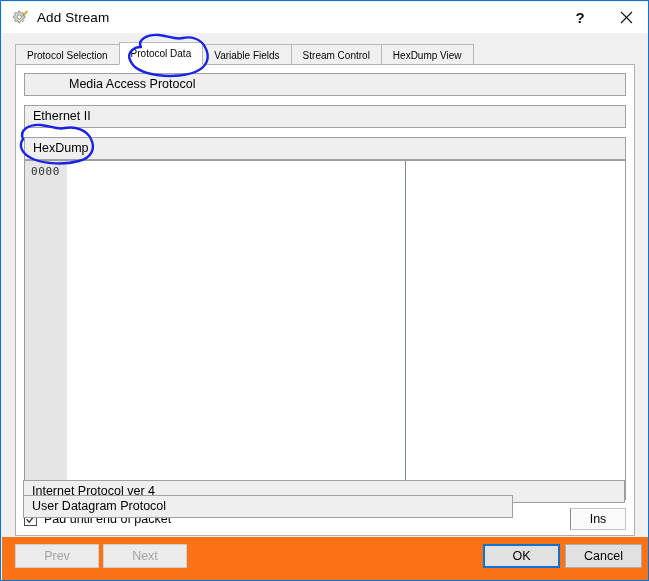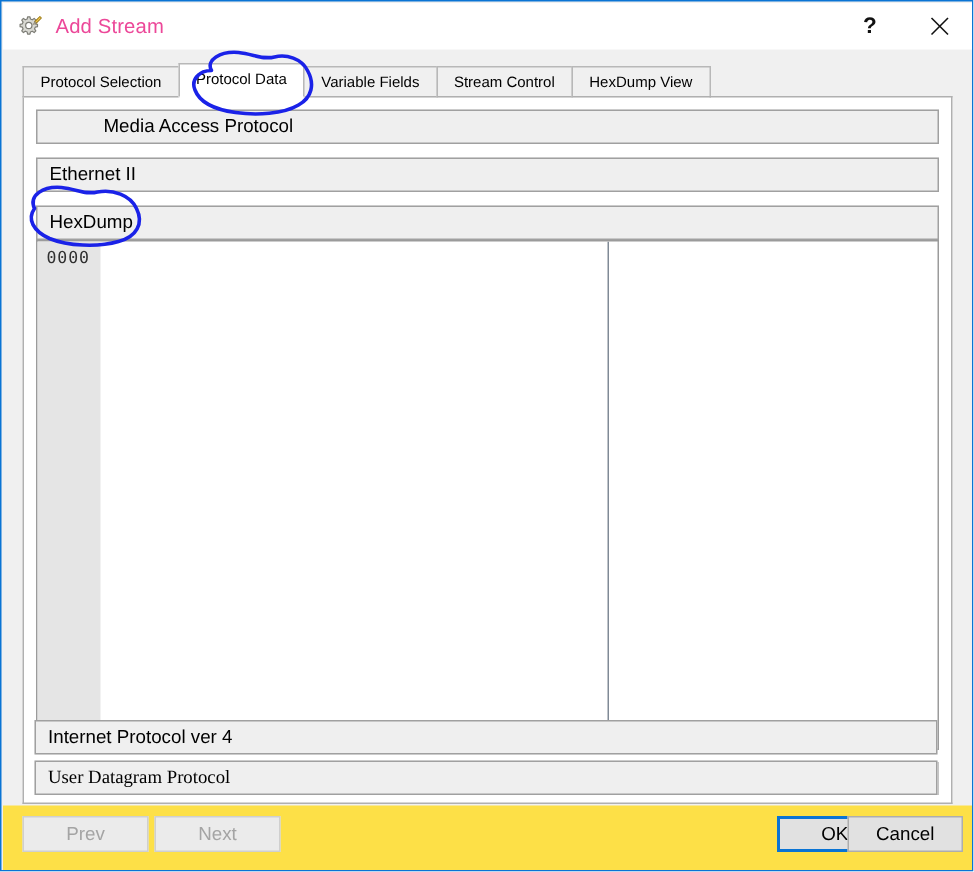--- a/index.html
+++ b/index.html
@@ -34,21 +34,21 @@
   }
   .title-icon {
     width: 18px; height: 18px;
     margin-left: 9px;
     flex: 0 0 auto;
     position: relative;
   }
   .title-text {
     margin-left: 8px;
     font-size: 13.5px;
-    color: #ec4899;
+    color: #000000;
     letter-spacing: 0.1px;
   }
   .titlebar-spacer { flex: 1 1 auto; }
   .tb-btn {
     width: 46px;
     height: 31px;
     display: flex;
     align-items: center;
     justify-content: center;
     font-size: 14px;
@@ -204,21 +204,21 @@
     cursor: default;
   }
 
   
   .footer {
     position: absolute;
     left: 1px;
     top: 536px;
     width: 647px;
     height: 44px;
-    background: #fde047;
+    background: #f97316;
   }
   .btn {
     position: absolute;
     height: 24px;
     box-sizing: border-box;
     font-size: 12.5px;
     display: flex;
     align-items: center;
     justify-content: center;
     background: #e1e1e1;
@@ -304,26 +304,26 @@
       </div>
       <div class="pad-label">Pad until end of packet</div>
       <div class="pad-spacer"></div>
       <div class="ins-btn">Ins</div>
     </div>
 
   </div>
 
   <div class="proto-bar" style="position:absolute; left:22px; top:479px; width:602px;">Internet Protocol ver 4</div>
 
-  <div class="proto-bar" style="position:absolute; left:22px; top:506px; width:602px;font-family:Liberation Serif, serif;">User Datagram Protocol</div>
+  <div class="proto-bar" style="position:absolute; left:22px; top:494px; width:490px;">User Datagram Protocol</div>
 
   <div class="footer">
     <div class="btn disabled" style="left:13px; top:7px; width:84px;">Prev</div>
     <div class="btn disabled" style="left:101px; top:7px; width:84px;">Next</div>
-    <div class="btn default" style="left:481px; top:7px; width:77px;margin-left:35px;">OK</div>
+    <div class="btn default" style="left:481px; top:7px; width:77px;">OK</div>
     <div class="btn" style="left:563px; top:7px; width:77px;">Cancel</div>
   </div>
 
   <svg class="annot" style="left:112px; top:30px;" width="104" height="48" viewBox="0 0 104 48">
     <path d="M28 16 C24 9, 34 3, 46 4 C56 5, 62 9, 70 7 C78 5, 88 8, 92 16
              C97 25, 95 34, 86 39 C76 45, 58 46, 44 44 C30 42, 20 37, 17 29
              C14 22, 20 16, 28 16 Z" fill="none" stroke="#1a22e8" stroke-width="2.4" stroke-linecap="round" stroke-linejoin="round"></path>
   </svg>
 
   <svg class="annot" style="left:6px; top:118px;" width="102" height="48" viewBox="0 0 102 48">

